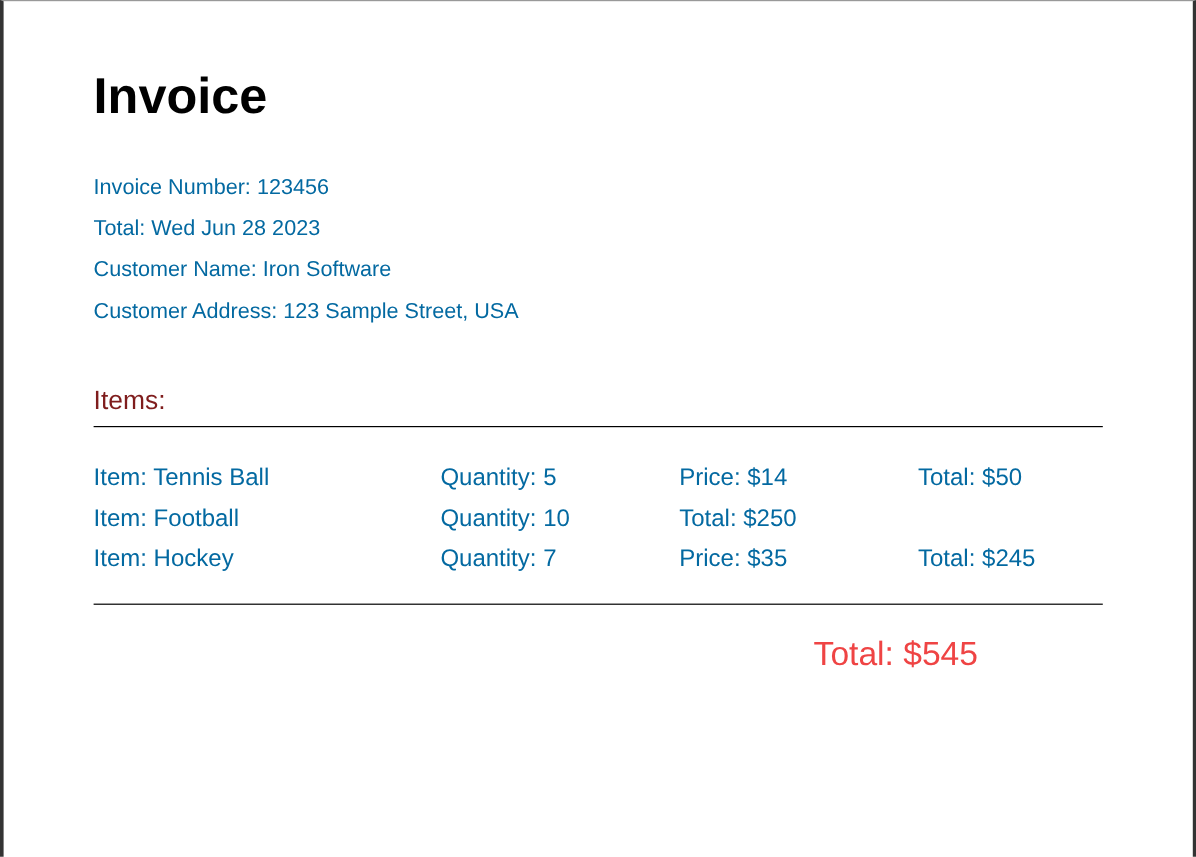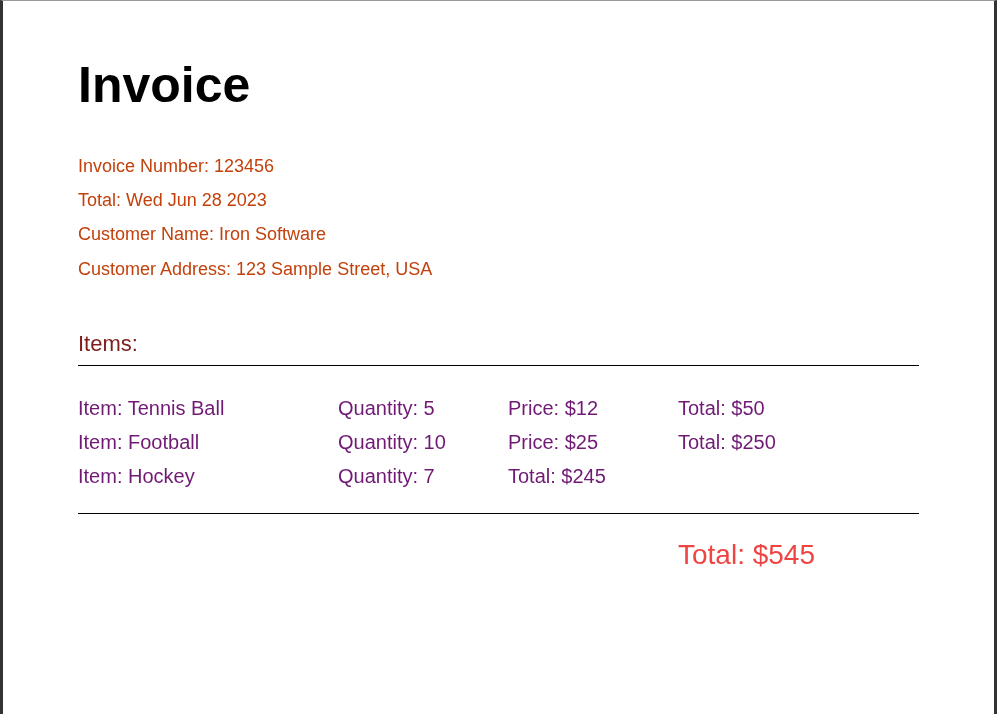--- a/index.html
+++ b/index.html
@@ -14,31 +14,31 @@
       height: 714px;
       position: relative;
       border-left: 3px solid #333;
       border-right: 3px solid #333;
       border-top: 1px solid #999;
     }
     .page {
       padding: 55px 75px 40px 75px;
     }
     .title {
-      font-size: 50px;
+      font-size: 42px;
       font-weight: bold;
       color: #000;
       margin-bottom: 35px;
     }
     .meta-block {
       margin-bottom: 45px;
     }
     .meta-line {
       font-size: 18px;
-      color: #c2410c;
+      color: #0369a1;
       line-height: 1.9;
     }
     .items-heading {
       font-size: 22px;
       color: #7f1d1d;
       margin-bottom: 8px;
     }
     .divider {
       border: none;
       border-top: 1px solid #000;
@@ -48,22 +48,23 @@
       border: none;
       border-top: 1px solid #000;
       margin: 20px 0 25px 0;
     }
     .items-table {
       width: 100%;
     }
     .item-row {
       display: flex;
       font-size: 20px;
-      color: #701a75;
+      color: #0369a1;
       line-height: 1.7;
+      gap: 29px;
     }
     .col-item {
       width: 260px;
     }
     .col-qty {
       width: 170px;
     }
     .col-price {
       width: 170px;
     }
@@ -98,32 +99,32 @@
     </div>
   </div>
 
   <div class="items-heading">Items:</div>
   <hr class="divider">
 
   <div class="items-table">
     <div class="item-row">
       <div class="col-item"><span>Item: </span><span>Tennis Ball</span></div>
       <div class="col-qty"><span>Quantity: </span><span>5</span></div>
-      <div class="col-price"><span>Price: </span><span>$12</span></div>
+      <div class="col-price"><span>Price: </span><span>$14</span></div>
       <div class="col-total"><span>Total: </span><span>$50</span></div>
     </div>
     <div class="item-row">
       <div class="col-item"><span>Item: </span><span>Football</span></div>
       <div class="col-qty"><span>Quantity: </span><span>10</span></div>
-      <div class="col-price"><span>Price: </span><span>$25</span></div>
       <div class="col-total"><span>Total: </span><span>$250</span></div>
     </div>
     <div class="item-row">
       <div class="col-item"><span>Item: </span><span>Hockey</span></div>
       <div class="col-qty"><span>Quantity: </span><span>7</span></div>
+      <div class="col-price"><span>Price: </span><span>$35</span></div>
       <div class="col-total"><span>Total: </span><span>$245</span></div>
     </div>
   </div>
 
   <hr class="divider-bottom">
 
   <div class="grand-total">
     <span>Total: </span><span>$545</span>
   </div>
 

